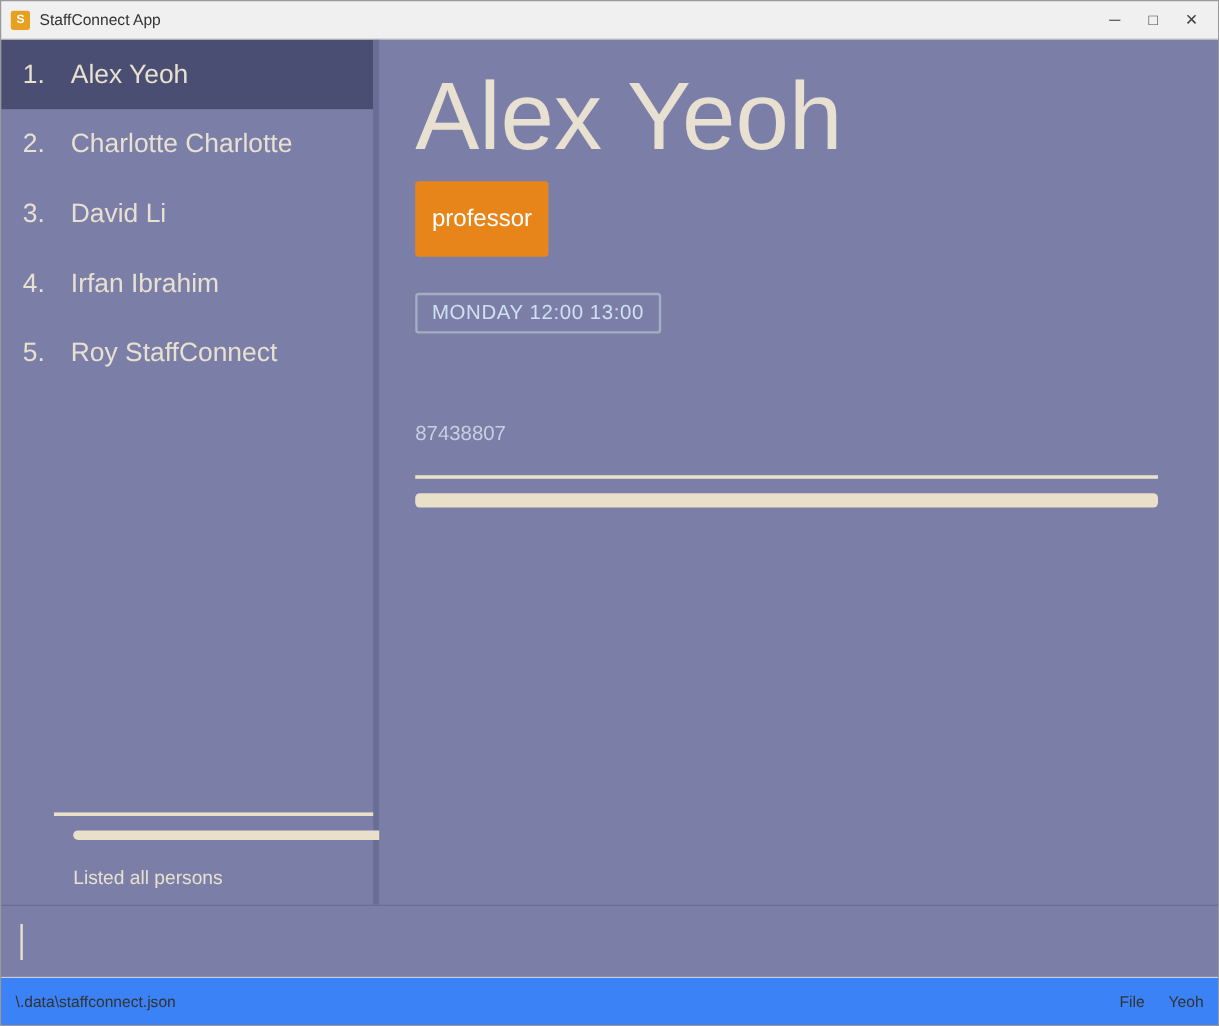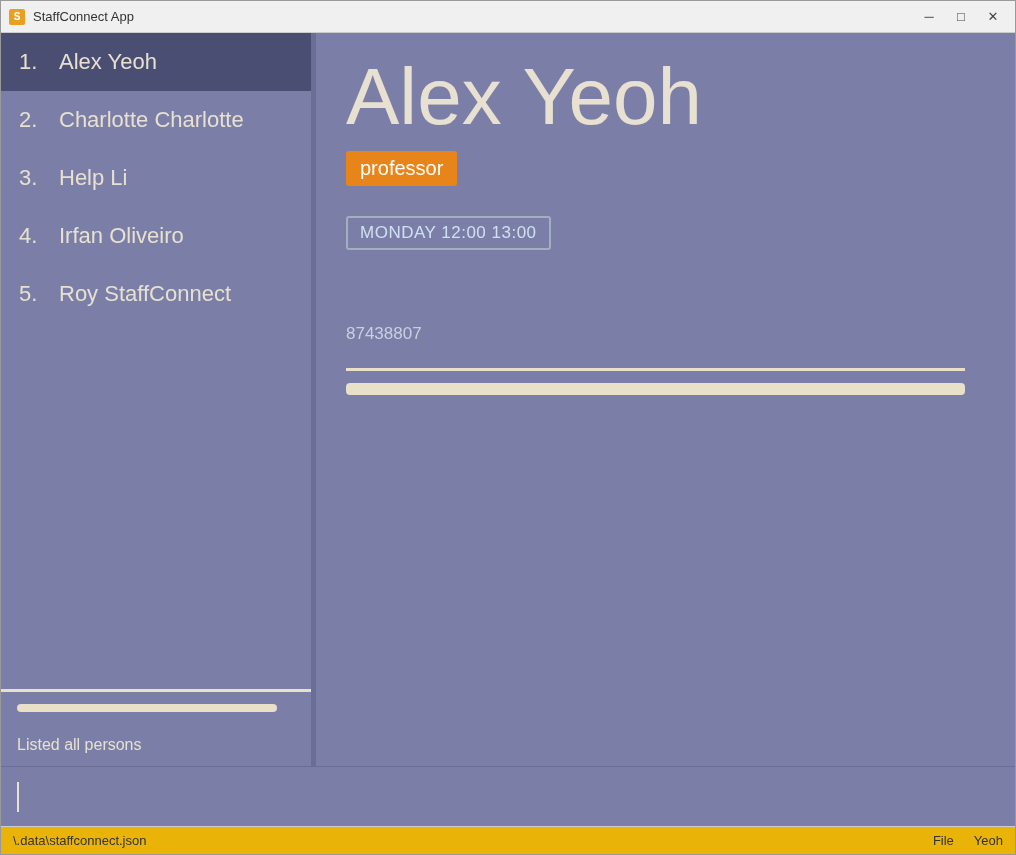--- a/index.html
+++ b/index.html
@@ -127,20 +127,21 @@
     }
 
     .person-item .number {
       color: #e8e0d0;
       min-width: 28px;
     }
 
     .list-panel-bottom {
       padding: 12px 16px;
       border-top: 3px solid #e8e0c8;
+      margin-left: 44px;
     }
 
     .list-scrollbar {
       height: 8px;
       background: #e8e0c8;
       border-radius: 4px;
       margin-bottom: 16px;
       width: 260px;
     }
 
@@ -165,21 +166,21 @@
       font-weight: 300;
       color: #e8e0d0;
       line-height: 1.1;
       margin-bottom: 10px;
     }
 
     .role-badge {
       display: inline-block;
       background: #e8851a;
       color: white;
-      padding: 6px 14px;
+      padding: 20px 14px;
       font-size: 20px;
       border-radius: 3px;
       margin-bottom: 16px;
       font-weight: 400;
     }
 
     .schedule-badge {
       display: inline-block;
       background: transparent;
       border: 2px solid #a0b0c0;
@@ -242,22 +243,22 @@
       border: none;
       outline: none;
       color: #e8e0d0;
       font-size: 18px;
       flex: 1;
       caret-color: #e8e0d0;
     }
 
     
     .status-bar {
-      height: 28px;
-      background: #eab308;
+      height: 40px;
+      background: #3b82f6;
       border-top: 1px solid #ccc;
       display: flex;
       align-items: center;
       justify-content: space-between;
       padding: 6px 12px;
       flex-shrink: 0;
     }
 
     .status-bar-left {
       font-size: 13px;
@@ -303,25 +304,25 @@
           <div class="person-item selected">
             <span class="number">1.</span>
             <span>Alex Yeoh</span>
           </div>
           <div class="person-item">
             <span class="number">2.</span>
             <span>Charlotte Charlotte</span>
           </div>
           <div class="person-item">
             <span class="number">3.</span>
-            <span>Help Li</span>
+            <span>David Li</span>
           </div>
           <div class="person-item">
             <span class="number">4.</span>
-            <span>Irfan Oliveiro</span>
+            <span>Irfan Ibrahim</span>
           </div>
           <div class="person-item">
             <span class="number">5.</span>
             <span>Roy StaffConnect</span>
           </div>
         </div>
 
         <div class="list-panel-bottom">
           <div class="list-scrollbar"></div>
           <div class="status-text">Listed all persons</div>

